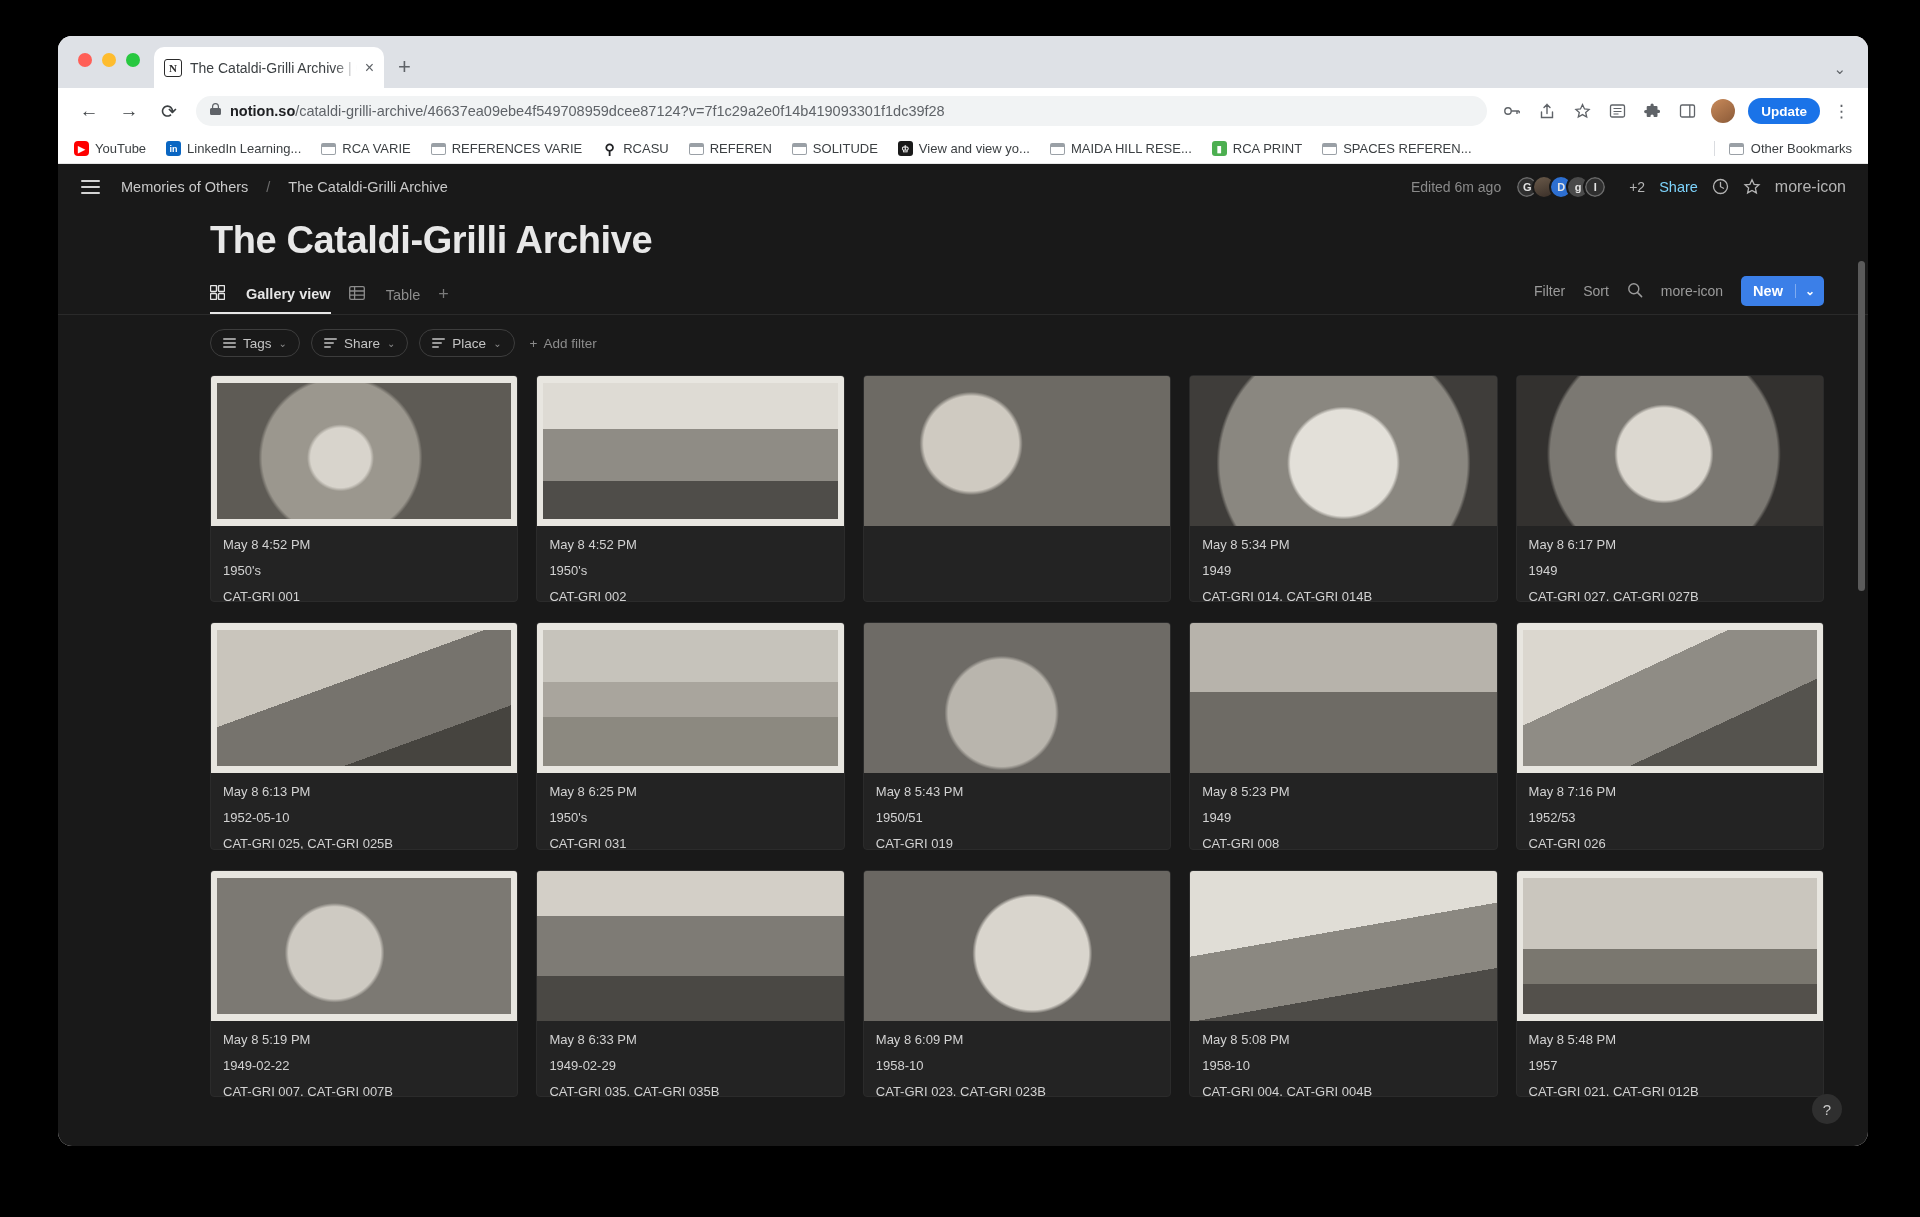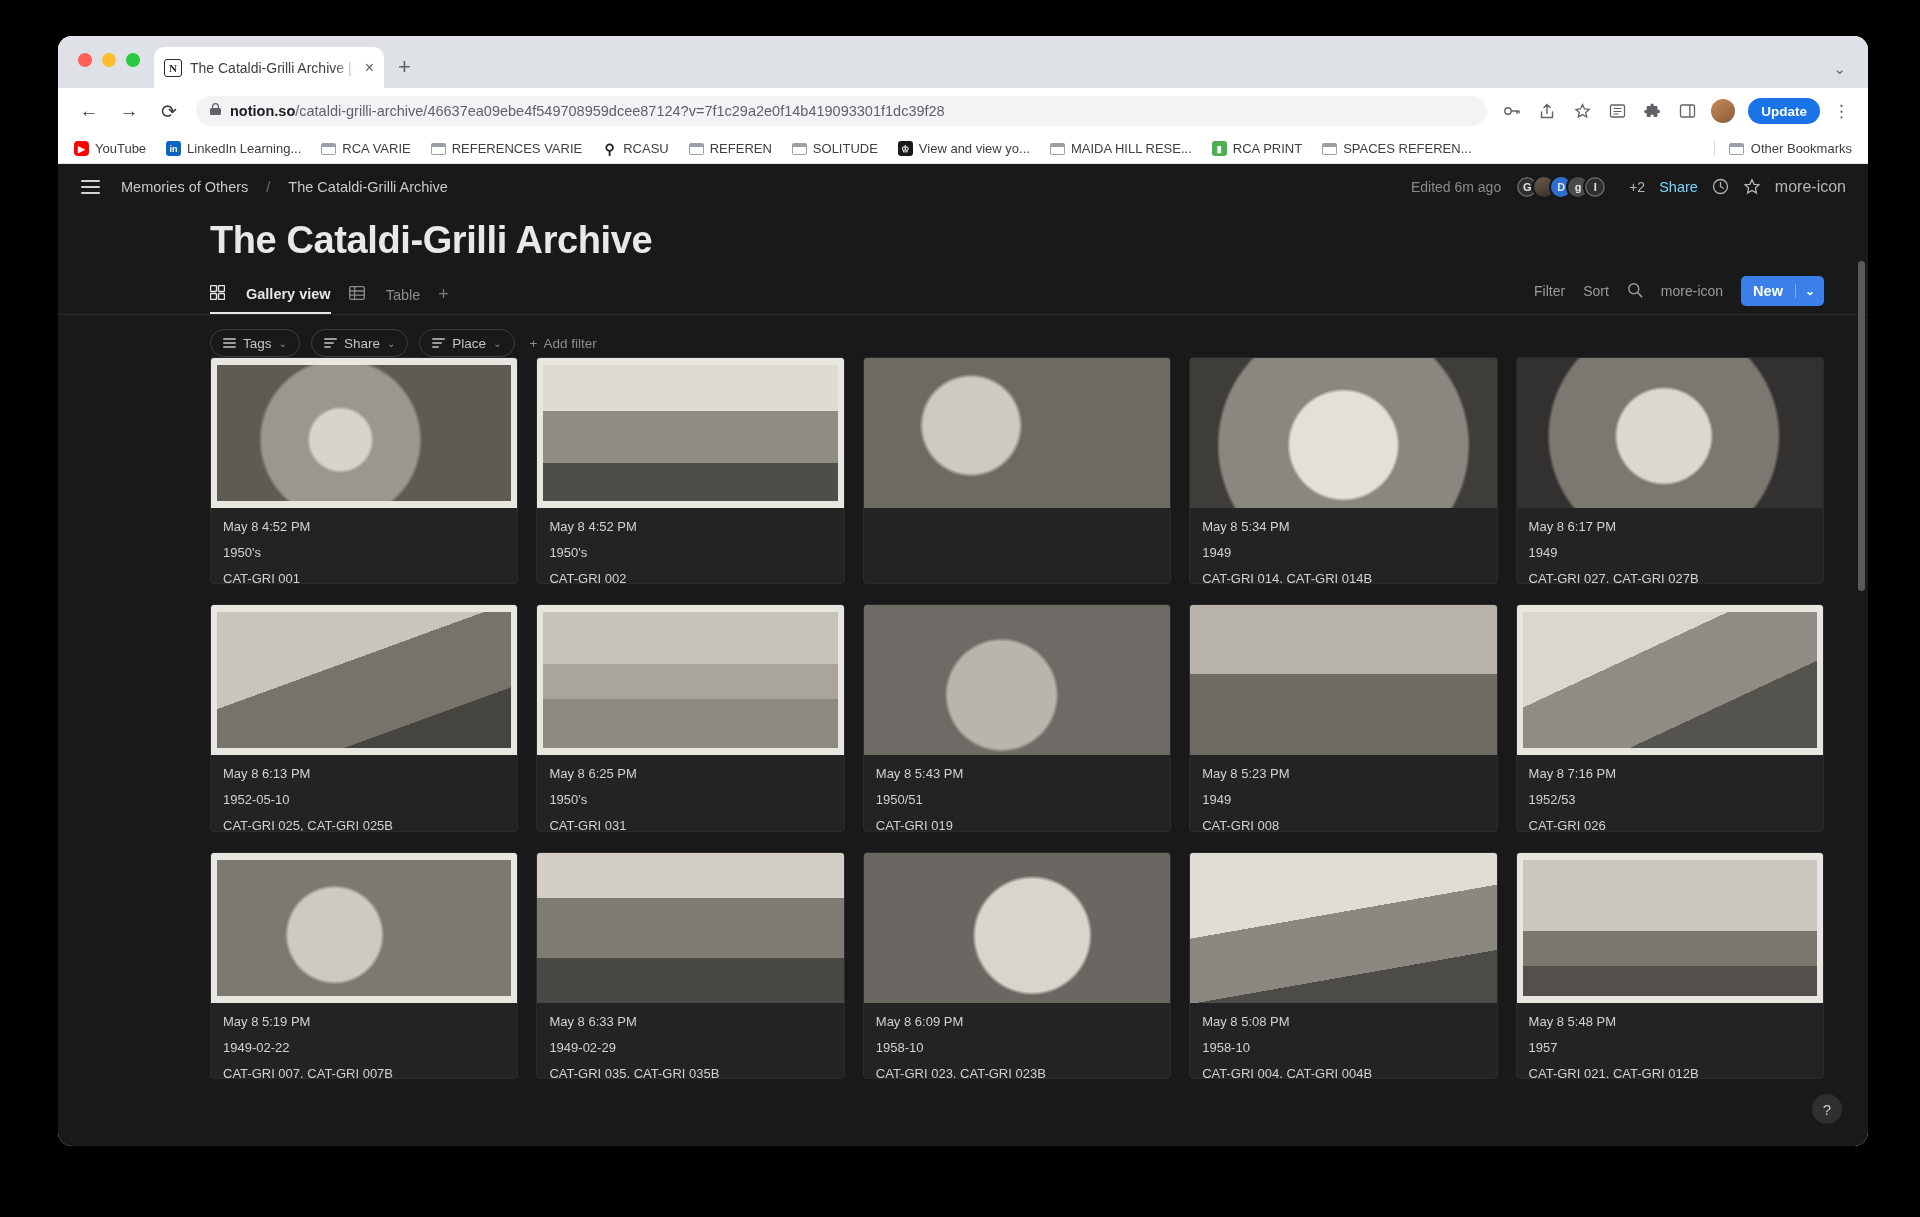--- a/index.html
+++ b/index.html
@@ -252,20 +252,21 @@
     display:flex; align-items:center; gap:6px;
     font-size: 13.5px; color: #8c8c8c; cursor:pointer; margin-left: 4px;
   }
   .lines { display:inline-flex; flex-direction:column; gap:2.5px; width:13px;}
   .lines i { display:block; height:1.6px; background:#9a9a9a; border-radius:1px;}
   .lines.tags i:nth-child(1){width:100%} .lines.tags i:nth-child(2){width:100%} .lines.tags i:nth-child(3){width:100%}
   .lines.d i:nth-child(1){width:100%} .lines.d i:nth-child(2){width:78%} .lines.d i:nth-child(3){width:55%}
 
   
   .gallery {
+    margin-top: 18px;
     padding-left: 152px;
     padding-right: 44px;
     display: grid;
     grid-template-columns: repeat(5, 1fr);
     gap: 20px 18px;
     height: calc(100% - 215px);
     overflow: hidden;
   }
   .card {
     background: #232323;

